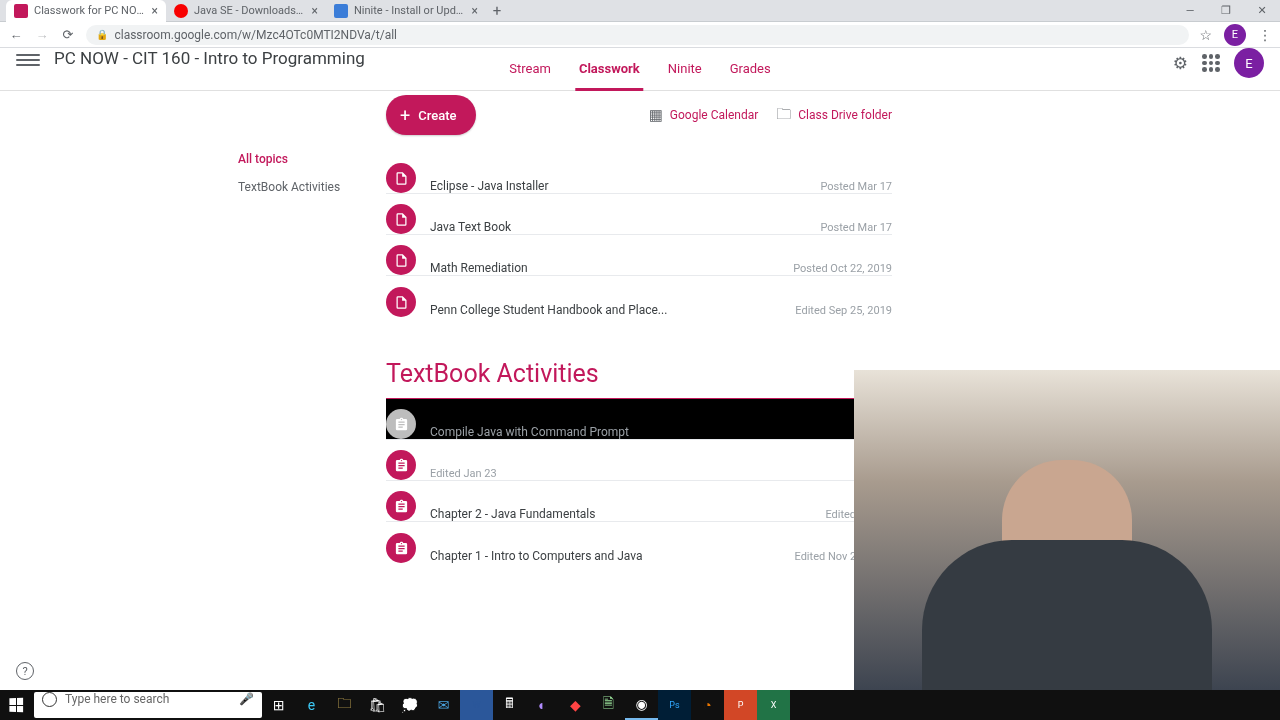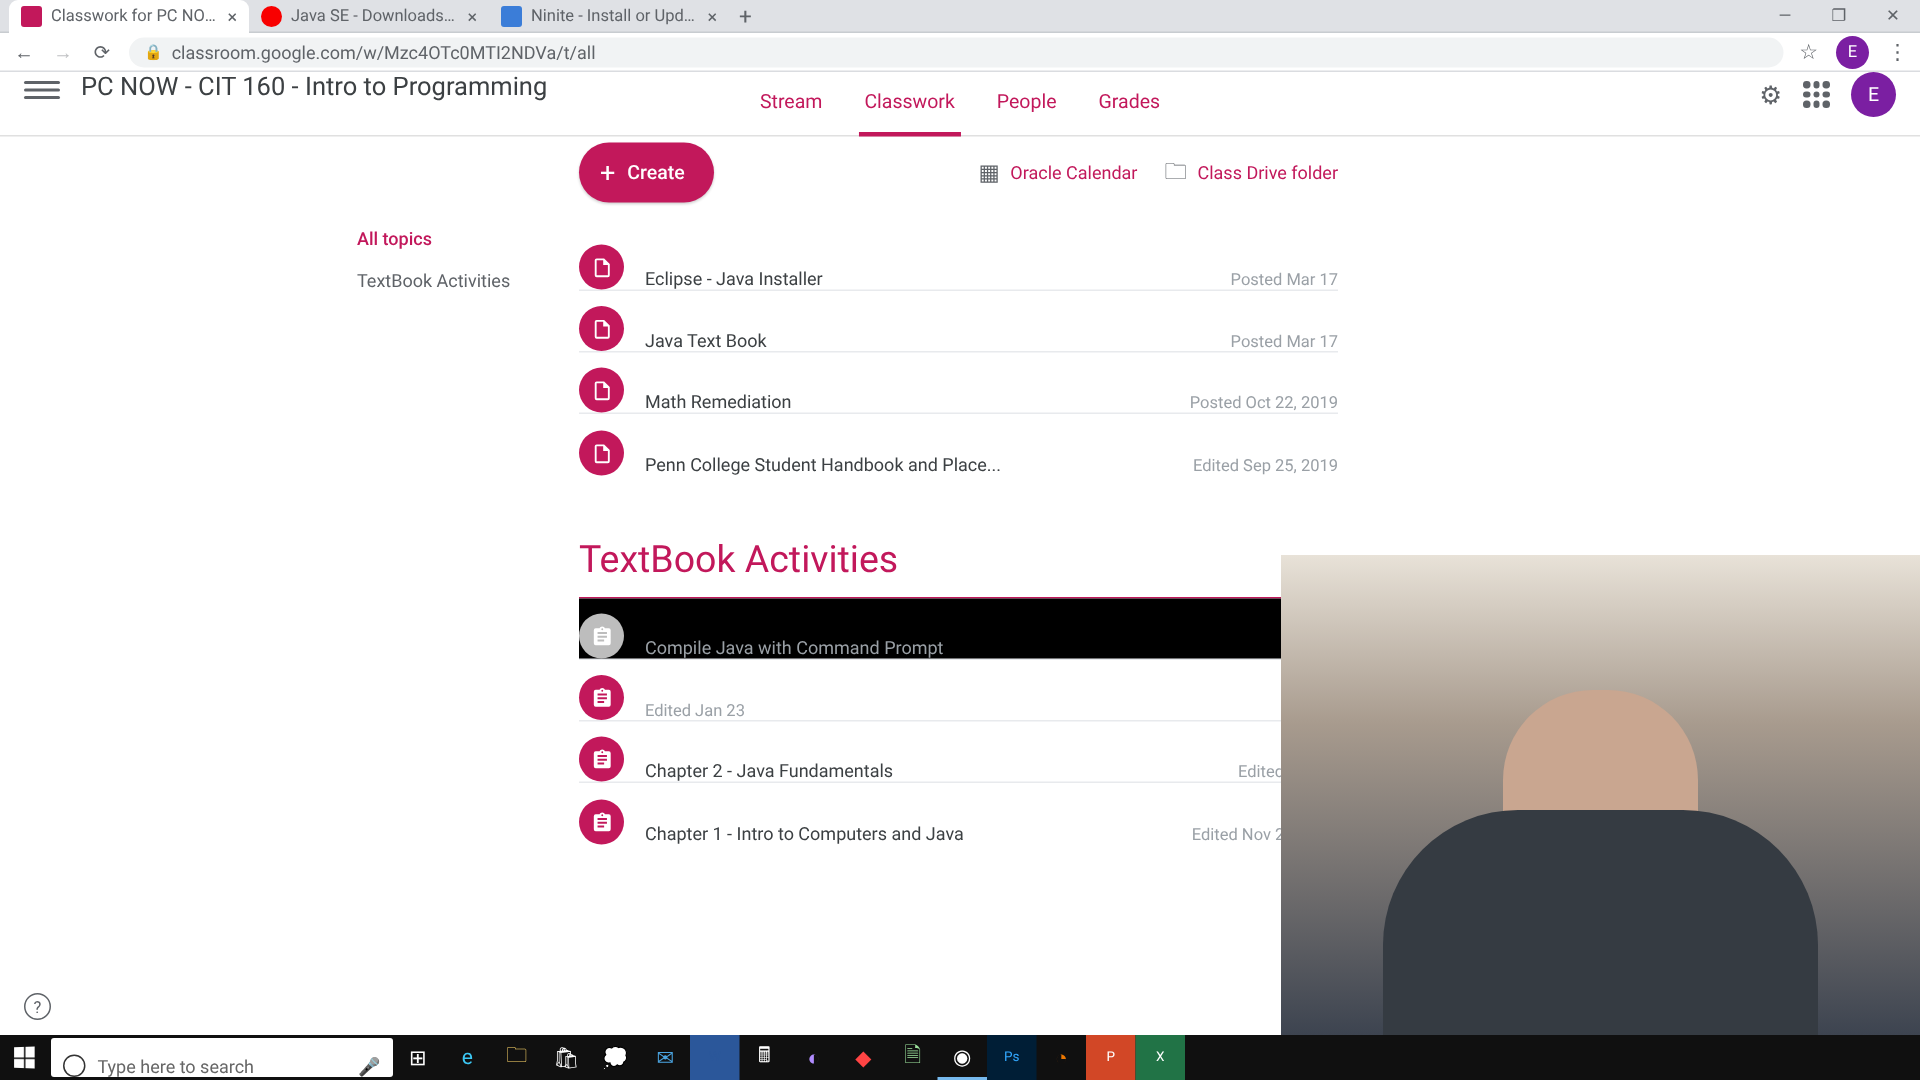--- a/index.html
+++ b/index.html
@@ -22,21 +22,21 @@
 .star{color:#5f6368;font-size:14px}
 .profile-chip{width:22px;height:22px;border-radius:50%;background:#7b1fa2;color:#fff;display:flex;align-items:center;justify-content:center;font-size:11px}
 .dots{color:#5f6368;font-size:14px}
 
 .gc-header{height:43px;display:flex;align-items:flex-start;padding:0 16px;border-bottom:1px solid #e0e0e0;background:#fff}
 .menu-btn{width:24px;height:24px;display:flex;flex-direction:column;justify-content:center;gap:3px;cursor:pointer;margin-right:14px}
 .menu-btn span{height:2px;background:#5f6368;border-radius:1px}
 .class-title{font-size:17px;color:#3c4043}
 .gc-tabs{position:absolute;left:50%;transform:translateX(-50%);display:flex;gap:20px;height:43px;align-items:center}
 .gc-tab{font-size:13px;color:#c2185b;cursor:pointer;height:43px;display:flex;align-items:center;border-bottom:3px solid transparent;padding:0 4px}
-.gc-tab.active{border-bottom-color:#c2185b;font-weight:400}
+.gc-tab.active{border-bottom-color:#c2185b;font-weight:700}
 .gc-header-right{margin-left:auto;display:flex;align-items:center;gap:14px}
 .gear{color:#5f6368;font-size:17px}
 .apps-grid{width:18px;height:18px;display:grid;grid-template-columns:repeat(3,1fr);gap:2px}
 .apps-grid span{background:#5f6368;border-radius:50%}
 .avatar{width:30px;height:30px;border-radius:50%;background:#7b1fa2;color:#fff;display:flex;align-items:center;justify-content:center;font-size:13px}
 .side-list{position:absolute;left:238px;top:145px;width:140px}
 .side-item{font-size:12px;color:#5f6368;padding:7px 0;cursor:pointer}
 .side-item.active{color:#c2185b;font-weight:500}
 
 .main{margin-left:386px;width:506px}
@@ -64,21 +64,21 @@
 .webcam{position:absolute;right:0;bottom:30px;width:426px;height:320px;background:linear-gradient(180deg,#e8e2d8 0%,#a89b8e 35%,#3d4450 100%)}
 .webcam::before{content:"";position:absolute;left:50%;top:28%;transform:translateX(-50%);width:130px;height:160px;background:#c9a690;border-radius:60px 60px 46px 46px}
 .webcam::after{content:"";position:absolute;left:50%;bottom:0;transform:translateX(-50%);width:290px;height:150px;background:#353b42;border-radius:90px 90px 0 0}
 
 .help-btn{position:absolute;left:16px;bottom:40px;width:18px;height:18px;border:1.5px solid #5f6368;border-radius:50%;display:flex;align-items:center;justify-content:center;font-size:11px;color:#5f6368;cursor:pointer}
 
 .taskbar{position:absolute;bottom:0;left:0;right:0;height:30px;background:#101010;display:flex;align-items:center}
 .start{width:32px;height:30px;display:flex;align-items:center;justify-content:center}
 .winlogo{display:grid;grid-template-columns:1fr 1fr;gap:1px;width:14px;height:14px;transform:perspective(40px) rotateY(-12deg)}
 .winlogo span{background:#fff}
-.search-box{display:flex;align-items:flex-end;background:#fff;height:26px;width:228px;margin-left:2px;border-radius:2px;padding:0 8px;gap:8px}
+.search-box{display:flex;align-items:flex-start;background:#fff;height:26px;width:228px;margin-left:2px;border-radius:2px;padding:0 8px;gap:8px}
 .cortana{width:15px;height:15px;border:1.5px solid #333;border-radius:50%}
 .search-text{font-size:12px;color:#666;flex:1}
 .mic{color:#666;font-size:12px}
 .task-icons{display:flex;height:30px}
 .ticon{width:33px;height:30px;display:flex;align-items:center;justify-content:center;color:#fff;font-size:14px}
 .ticon.active{border-bottom:2px solid #76b9ed}
 </style>
 </head>
 <body>
 
@@ -126,21 +126,21 @@
 <div class="gc-header">
   <div class="menu-btn">
       <span></span>
       <span></span>
       <span></span>
     </div>
   <div class="class-title">PC NOW - CIT 160 - Intro to Programming</div>
   <div class="gc-tabs">
     <div class="gc-tab">Stream</div>
     <div class="gc-tab active">Classwork</div>
-    <div class="gc-tab">People</div>
+    <div class="gc-tab">Ninite</div>
     <div class="gc-tab">Grades</div>
   </div>
   <div class="gc-header-right">
     <span class="gear">⚙</span>
     <div class="apps-grid">
         <span></span>
         <span></span>
         <span></span>
         <span></span>
         <span></span>
@@ -160,21 +160,21 @@
 
 <div class="main">
   <div class="action-row">
     <button class="create-btn">
       <span class="plus">+</span>
       <span>Create</span>
     </button>
     <div class="quick-links">
       <div class="qlink">
         <span class="ql-icon">▦</span>
-        <span>Oracle Calendar</span>
+        <span>Google Calendar</span>
       </div>
       <div class="qlink">
         <span class="ql-icon">🗀</span>
         <span>Class Drive folder</span>
       </div>
     </div>
   </div>
 
   <div>
     <div class="item-row">

